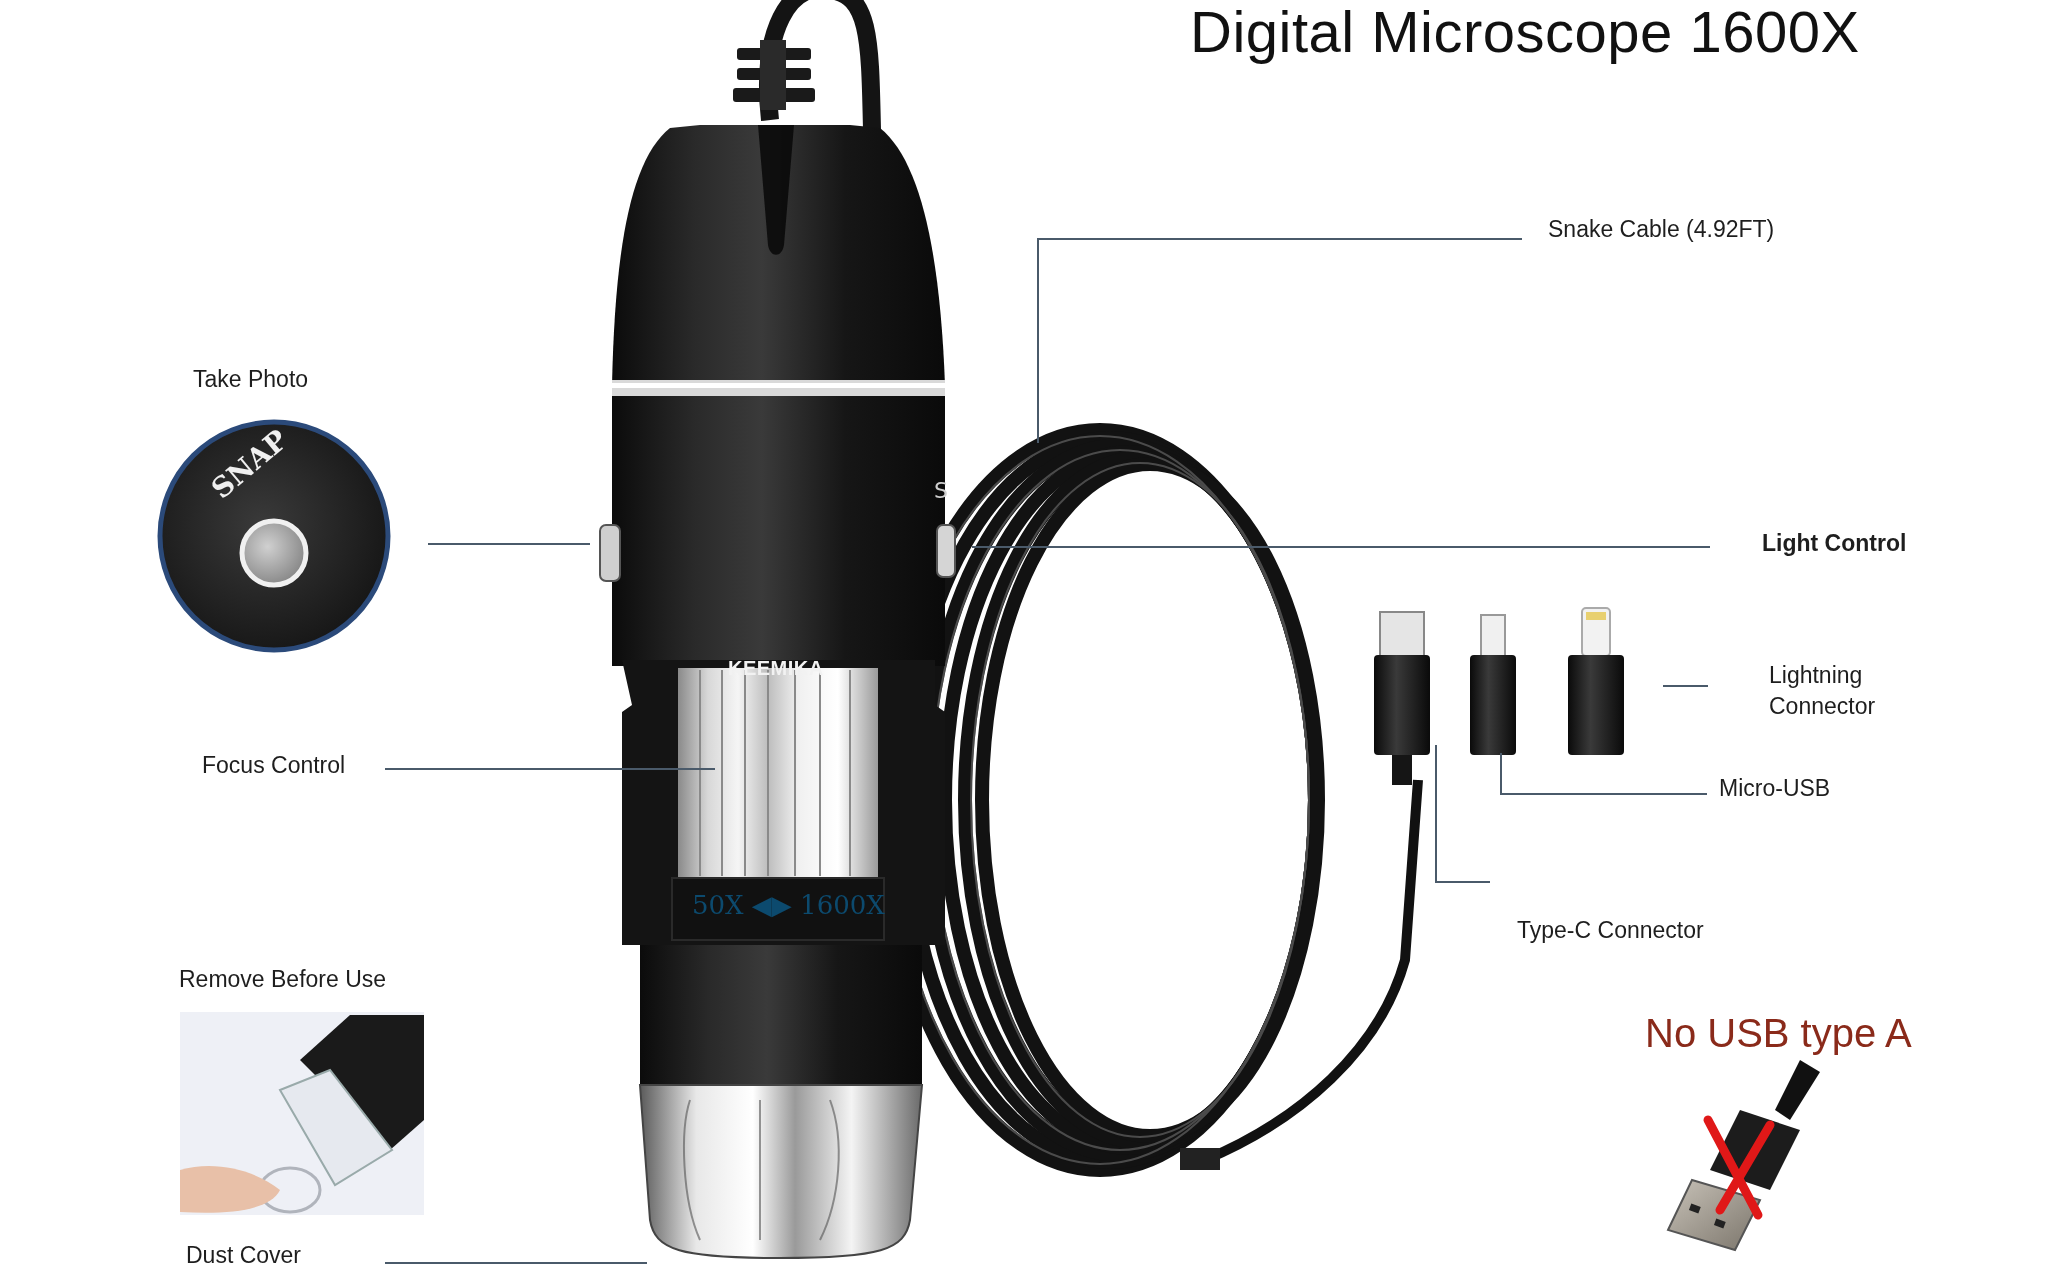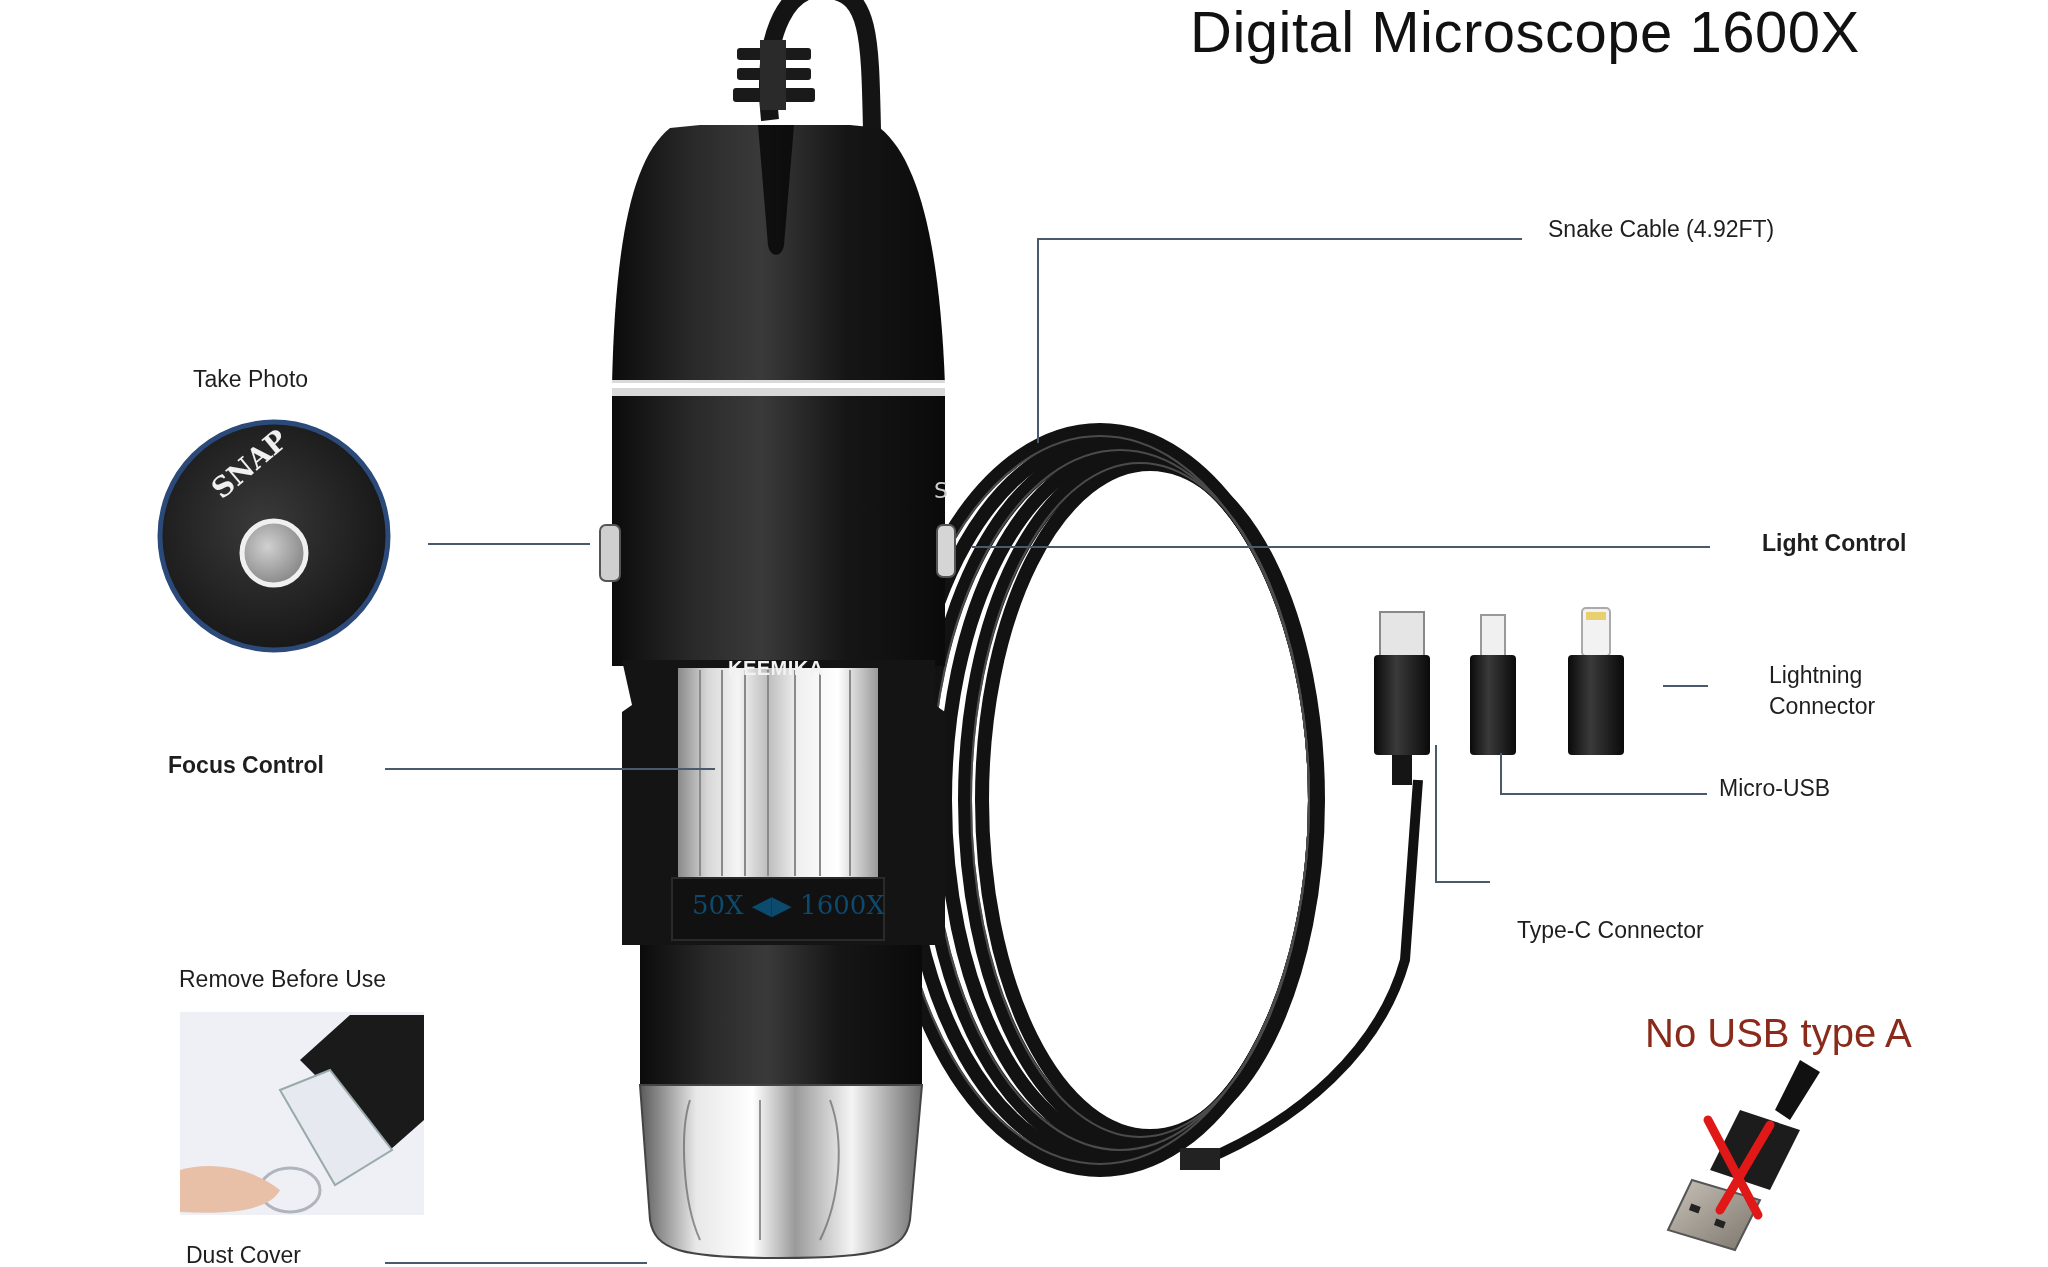--- a/index.html
+++ b/index.html
@@ -177,16 +177,16 @@
 
 <div class="abs label" style="left:1548px;top:214px;">Snake Cable (4.92FT)</div>
 <div class="abs label" style="left:1762px;top:528px;font-weight:bold;">Light Control</div>
 <div class="abs label" style="left:193px;top:364px;">Take Photo</div>
 <div class="abs label" style="left:1733px;top:660px;margin-left:36px;">
   <div>Lightning</div>
   <div>Connector</div>
 </div>
 <div class="abs label" style="left:1719px;top:773px;">Micro-USB</div>
 <div class="abs label" style="left:1517px;top:915px;">Type-C Connector</div>
-<div class="abs label" style="left:168px;top:750px;font-weight:bold;">Focus Control</div>
+<div class="abs label" style="left:202px;top:750px;">Focus Control</div>
 <div class="abs label" style="left:179px;top:964px;">Remove Before Use</div>
 <div class="abs label" style="left:186px;top:1240px;">Dust Cover</div>
 <div class="abs label red" style="left:1645px;top:1006px;">No USB type A</div>
 
 </body></html>

